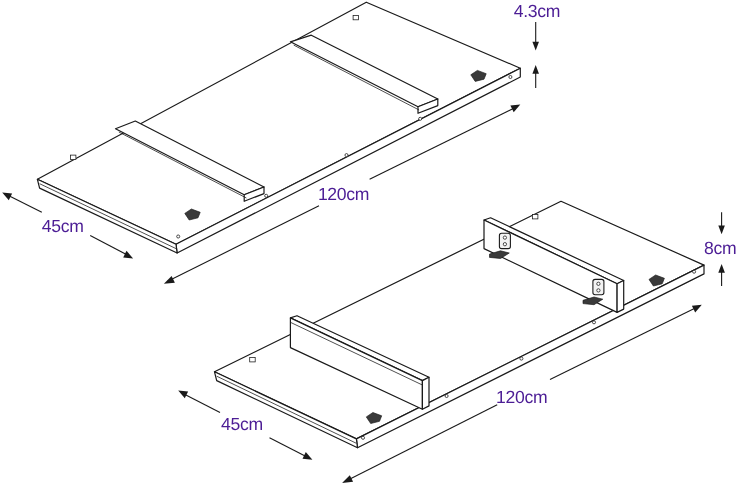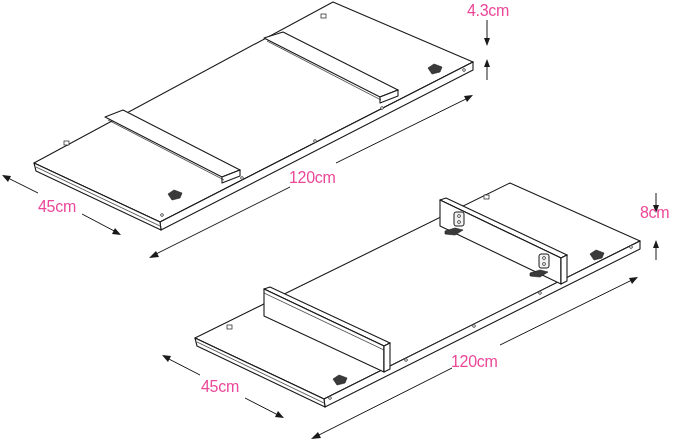--- a/index.html
+++ b/index.html
@@ -10,21 +10,21 @@
     .face { fill: #ffffff; stroke: #1a1a1a; stroke-width: 1.1; stroke-linejoin: round; }
     .face-grey { fill: #f2f2f2; stroke: #1a1a1a; stroke-width: 1; stroke-linejoin: round; }
     .dim { stroke: #1a1a1a; stroke-width: 1; fill: none; }
     .arrowhead { fill: #1a1a1a; stroke: none; }
     .hw { fill: #3a3a3a; stroke: #1a1a1a; stroke-width: 0.6; }
     .hole { fill: #ffffff; stroke: #1a1a1a; stroke-width: 0.7; }
     .label {
       position: absolute;
       font-family: "Liberation Sans", "DejaVu Sans", sans-serif;
       font-size: 16px;
-      color: #ec4899;
+      color: #4c1d95;
       background: transparent;
       white-space: nowrap;
       line-height: 1;
       letter-spacing: -0.3px;
     }
   </style>
 </head>
 <body>
 
 <div class="canvas">
@@ -146,14 +146,14 @@
       <polygon class="arrowhead" points="656,240 653,248 659,248"></polygon>
     </g>
   </svg>
 
   <span class="label" style="left:38px; top:199px;">45cm</span>
   <span class="label" style="left:289px; top:170px;">120cm</span>
   <span class="label" style="left:467px; top:3px;">4.3cm</span>
 
   <span class="label" style="left:201px; top:379px;">45cm</span>
   <span class="label" style="left:451px; top:354px;">120cm</span>
-  <span class="label" style="left:640px; top:205px;">8cm</span>
+  <span class="label" style="left:640px; top:219px;">8cm</span>
 </div>
 
 </body></html>

